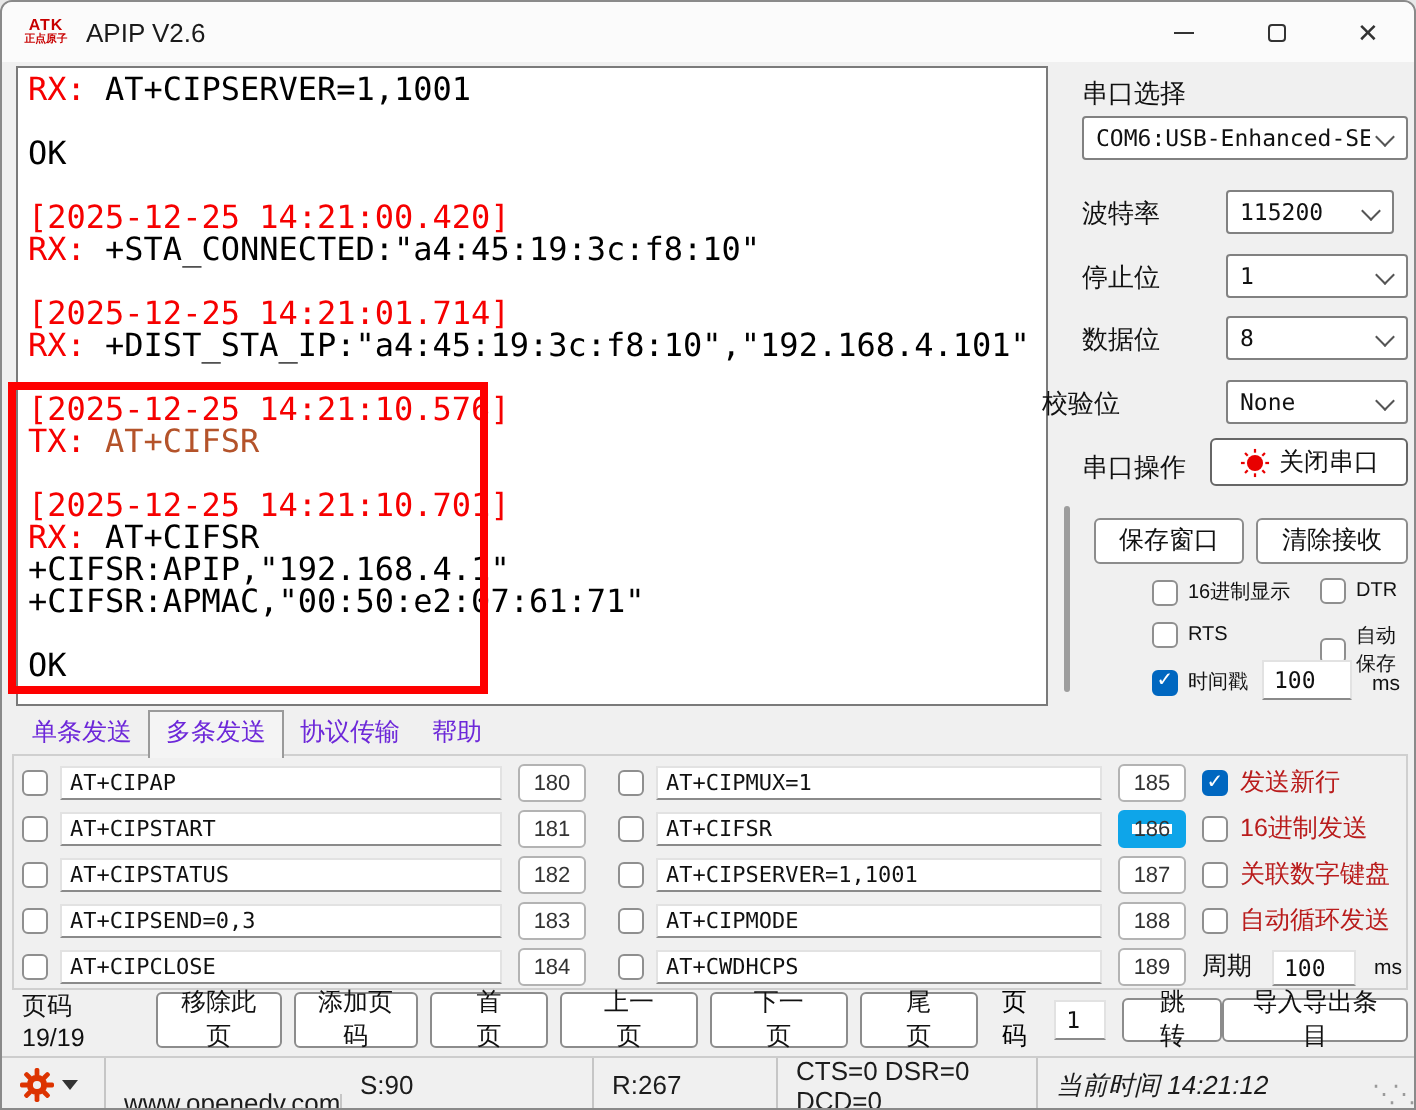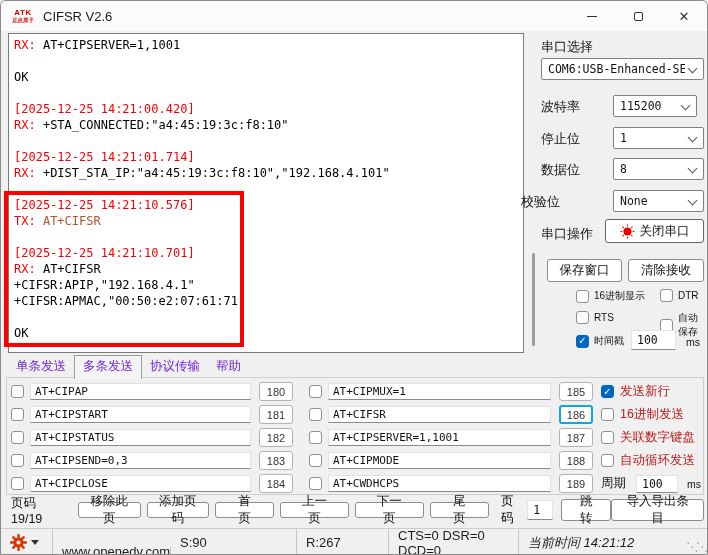--- a/index.html
+++ b/index.html
@@ -18,21 +18,21 @@
   .wbtns { margin-left:auto; display:flex; height:100%; }
   .wbtn { width:46px; height:100%; display:flex; align-items:center; justify-content:center; color:#333; }
   .ic-min { width:10px; height:1px; background:#333; }
   .ic-max { width:9px; height:9px; border:1px solid #333; border-radius:2px; }
   .ic-close { font-size:13px; line-height:1; }
 
   
   .terminal { position:absolute; left:7px; top:32px; width:516px; height:320px;
               background:#fff; border:1px solid #7a7a7a; padding:3px 5px;
               font-family:"DejaVu Sans Mono","Liberation Mono",monospace;
-              font-size:12px; line-height:16px; color:#000; overflow:hidden; white-space:pre; }
+              font-size:16px; line-height:16px; color:#000; overflow:hidden; white-space:pre; }
   .tline { height:16px; }
   .tline .red { color:#f60000; }
   .tline .tx  { color:#b4532a; }
   .tline .blk { color:#000; }
   .annotation-box { position:absolute; left:3px; top:190px; width:240px; height:156px;
                     border:4px solid #fe0000; z-index:6; pointer-events:none; }
   .scroll-thumb { position:absolute; left:531px; top:252px; width:3px; height:93px;
                   background:#9d9d9d; border-radius:2px; }
 
   
@@ -72,31 +72,31 @@
   .ms-col { position:absolute; top:379px; display:flex; flex-direction:column; }
   .ms-col.left  { left:10px;  width:282px; }
   .ms-col.right { left:308px; width:284px; }
   .ms-row { height:23px; display:flex; align-items:center; }
   .ms-row .cb { margin-right:6px; }
   .ms-input { flex:1; height:17px; background:#fff; border:1px solid #e2e2e2; border-bottom:1px solid #8a8a8a;
               font-family:"DejaVu Sans Mono","Liberation Mono",monospace; font-size:11px; padding:0 4px; color:#111; }
   .numbtn { width:34px; height:19px; margin-left:8px; background:#fff; border:1px solid #b3b3b3;
             border-radius:3px; font-size:11px; color:#333; font-family:inherit;
             display:flex; align-items:center; justify-content:center; }
-  .numbtn.focus { border:2px solid #0ea5e9; }
+  .numbtn.focus { border:7px solid #0ea5e9; }
   .ms-opts { position:absolute; left:600px; top:379px; display:flex; flex-direction:column; }
   .ms-opt { height:23px; display:flex; align-items:center; gap:6px; font-size:12.5px; color:#b91c1c; }
   .period-row { position:absolute; left:600px; top:471px; height:23px; display:flex; align-items:center; font-size:12.5px; color:#111; }
   .period-input { width:42px; height:18px; margin-left:10px; }
 
   
   .pagination { position:absolute; left:10px; top:497px; width:693px; height:24px;
                 display:flex; align-items:center; }
   .pg-label { font-size:12.5px; color:#111; margin-right:14px; }
-  .pgbtn { height:16px; margin-right:6px; padding:0 11px; }
+  .pgbtn { height:28px; margin-right:6px; padding:0 11px; }
   .goto-label { font-size:12.5px; margin:0 4px 0 6px; }
   .goto-input { width:26px; height:20px; text-align:left; }
   .jumpbtn { height:22px; padding:0 13px; margin-left:8px; }
   .impbtn { height:22px; padding:0 12px; margin-left:auto; }
 
   
   .statusbar { position:absolute; left:0; top:527px; width:708px; height:28px;
                background:#f0f0f0; border-top:1px solid #cdcdcd;
                display:flex; align-items:stretch; font-size:13px; color:#1c1c1c; }
   .seg { display:flex; align-items:center; padding-left:9px; border-right:1px solid #c6c6c6; }
@@ -114,21 +114,21 @@
 </head>
 <body>
 
 <div class="window">
 
   <div class="titlebar">
     <div class="logo">
       <div class="l1">ATK</div>
       <div class="l2">正点原子</div>
     </div>
-    <div class="title">CIFSR V2.6</div>
+    <div class="title">APIP V2.6</div>
     <div class="wbtns">
       <div class="wbtn">
           <span class="ic-min"></span>
         </div>
       <div class="wbtn">
           <span class="ic-max"></span>
         </div>
       <div class="wbtn">
           <span class="ic-close">✕</span>
         </div>

